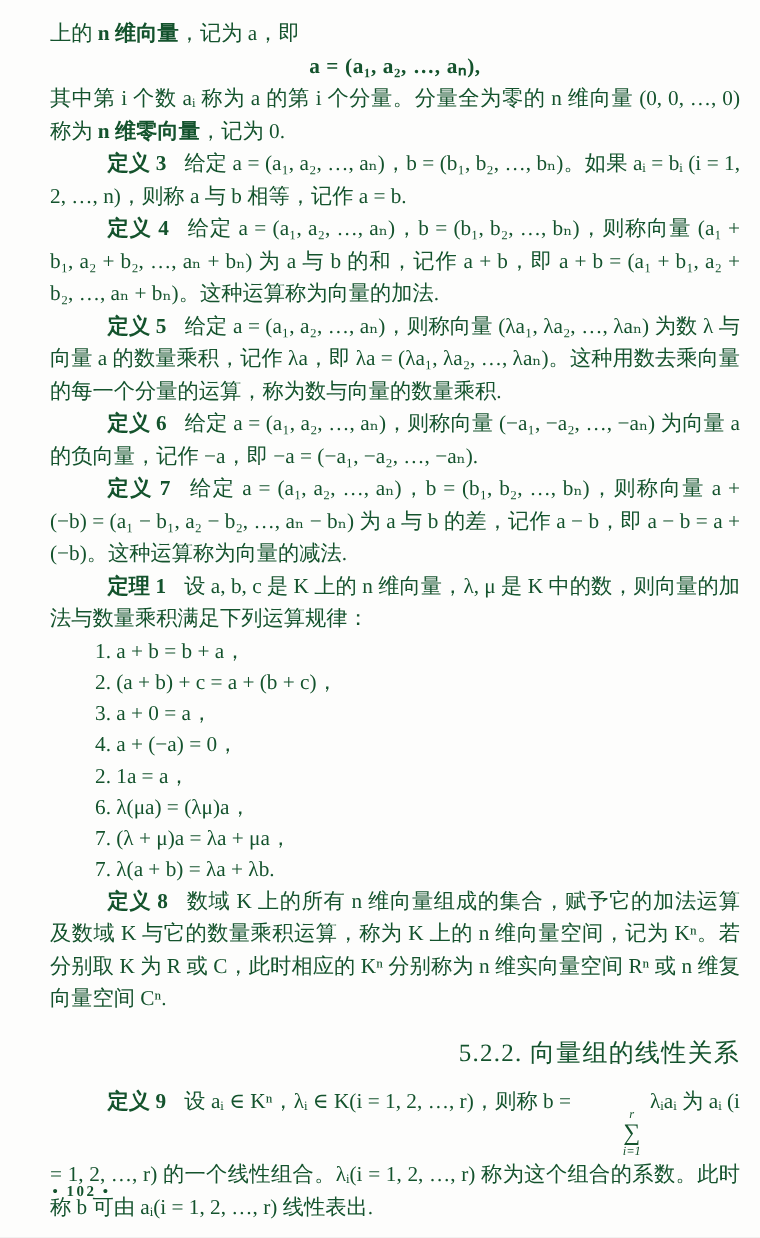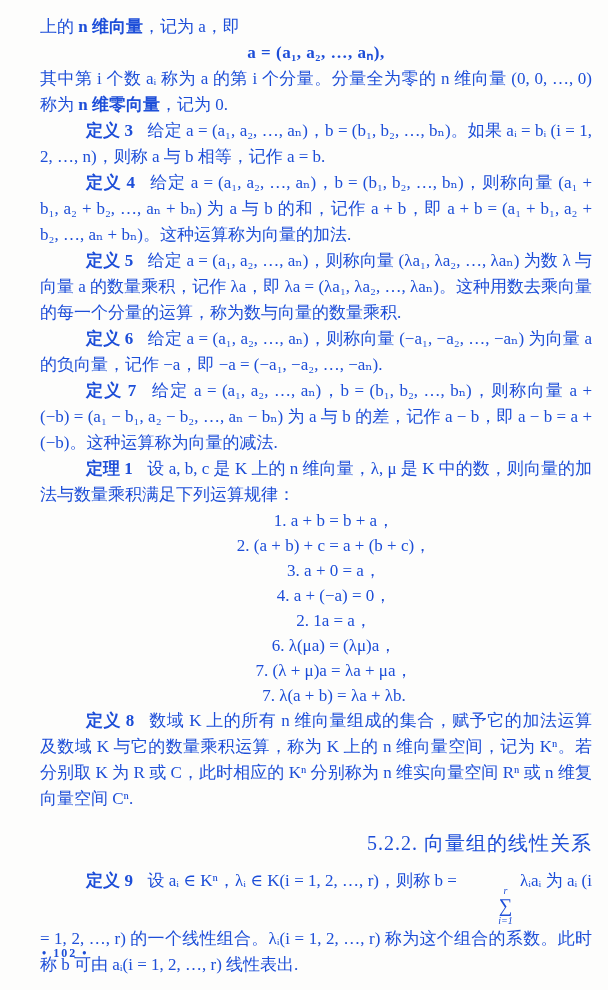--- a/index.html
+++ b/index.html
@@ -2,39 +2,39 @@
 <html><head>
 <meta charset="utf-8">
 <style>
   html, body { margin: 0; padding: 0; background: #e8e8e8; }
   .page {
     position: relative;
     width: 608px;
     height: 990px;
     box-sizing: border-box;
     background: #fdfdfc;
-    color: #1d4ed8;
+    color: #14532d;
     font-family: "Liberation Serif", "DejaVu Serif", serif;
     font-size: 17px;
     line-height: 26px;
     padding: 14px 16px 0 40px;
     overflow: hidden;
   }
   .para { margin: 0; text-align: justify; }
   .para.indent { text-indent: 2em; }
   .b { font-weight: bold; }
   .label { font-weight: bold; margin-right: 0.85em; margin-left: 12px; }
   .formula {
     margin: 0;
     text-align: center;
     font-weight: bold;
     letter-spacing: 0.5px;
     font-family: Liberation Serif, serif;
   }
-  .rules { padding-left: 36px; text-align: center; }
+  .rules { padding-left: 36px; }
   .rule { margin: 0; line-height: 25px; }
   .section-heading {
     font-weight: normal;
     font-size: 20px;
     margin: 18px 0 12px 0;
     letter-spacing: 1px;
     text-align: right;
   }
   .sum {
     display: inline-flex;

